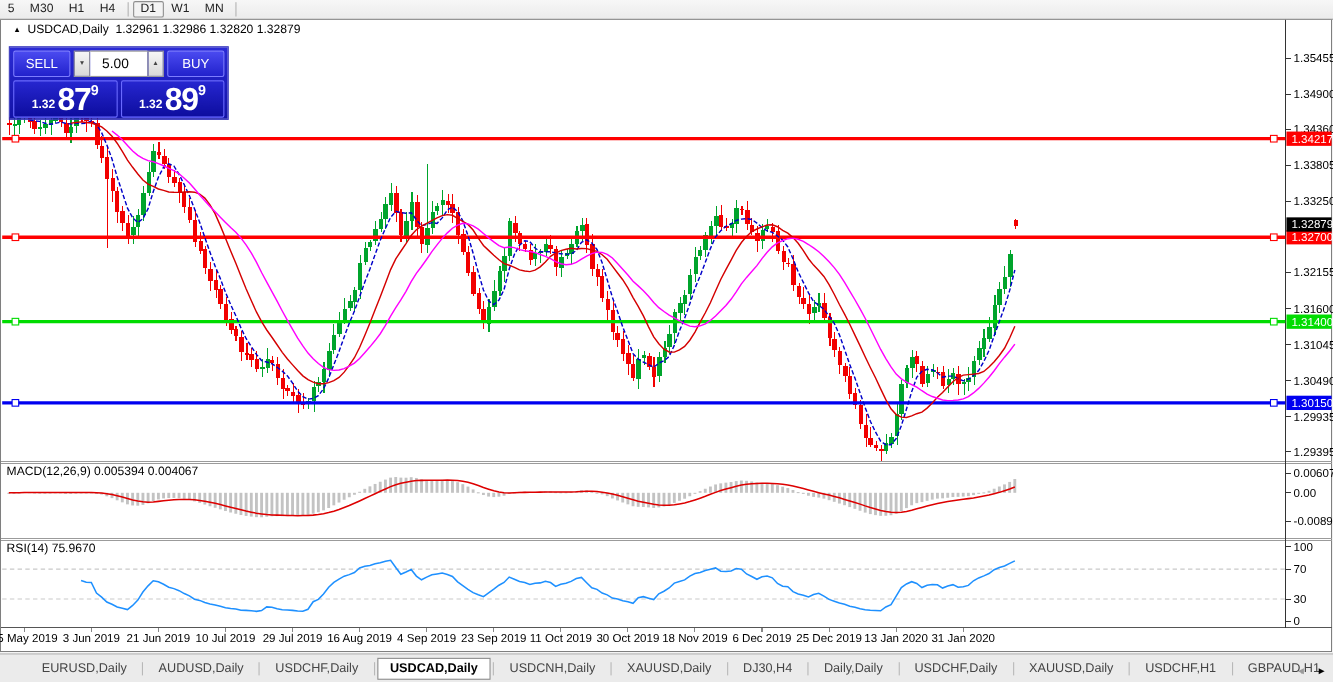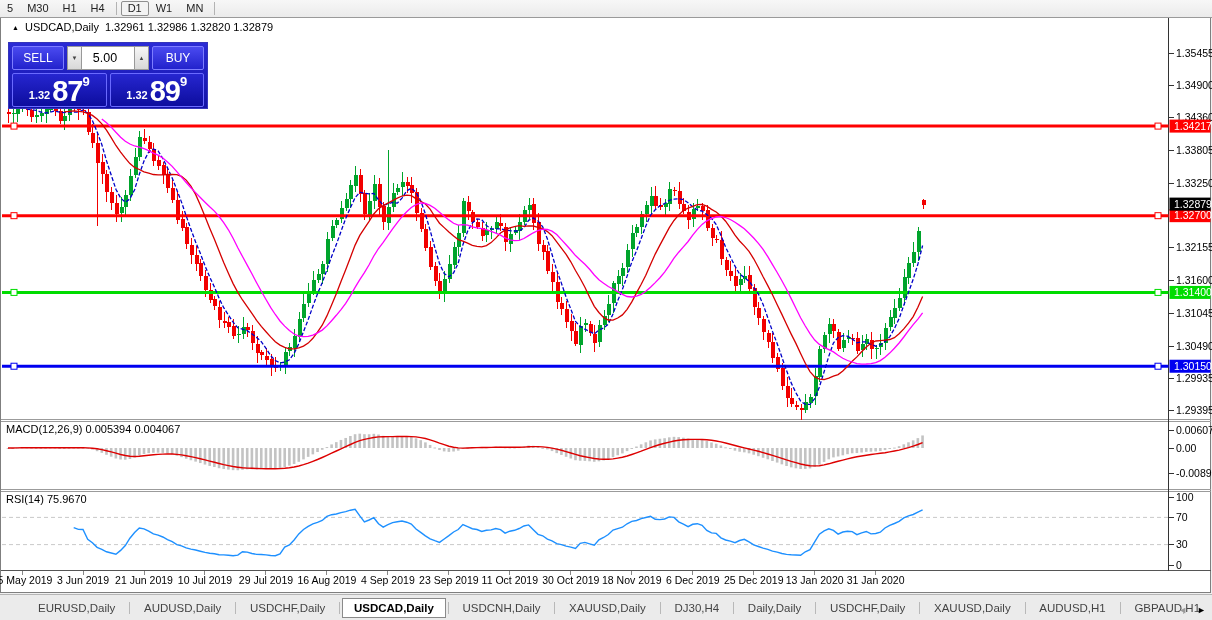--- a/index.html
+++ b/index.html
@@ -820,20 +820,20 @@
     <span class="tab">XAUUSD,Daily</span>
     <span class="tabsep"></span>
     <span class="tab">DJ30,H4</span>
     <span class="tabsep"></span>
     <span class="tab">Daily,Daily</span>
     <span class="tabsep"></span>
     <span class="tab">USDCHF,Daily</span>
     <span class="tabsep"></span>
     <span class="tab">XAUUSD,Daily</span>
     <span class="tabsep"></span>
-    <span class="tab">AUDUSD,H1</span>
+    <span class="tab">USDCHF,H1</span>
     <span class="tabsep"></span>
     <span class="tab">GBPAUD,H1</span>
   </div>
 <div id="tabnav">
   <span class="prev">◄</span>
   <span class="next">►</span>
 </div>
 
 </body></html>

